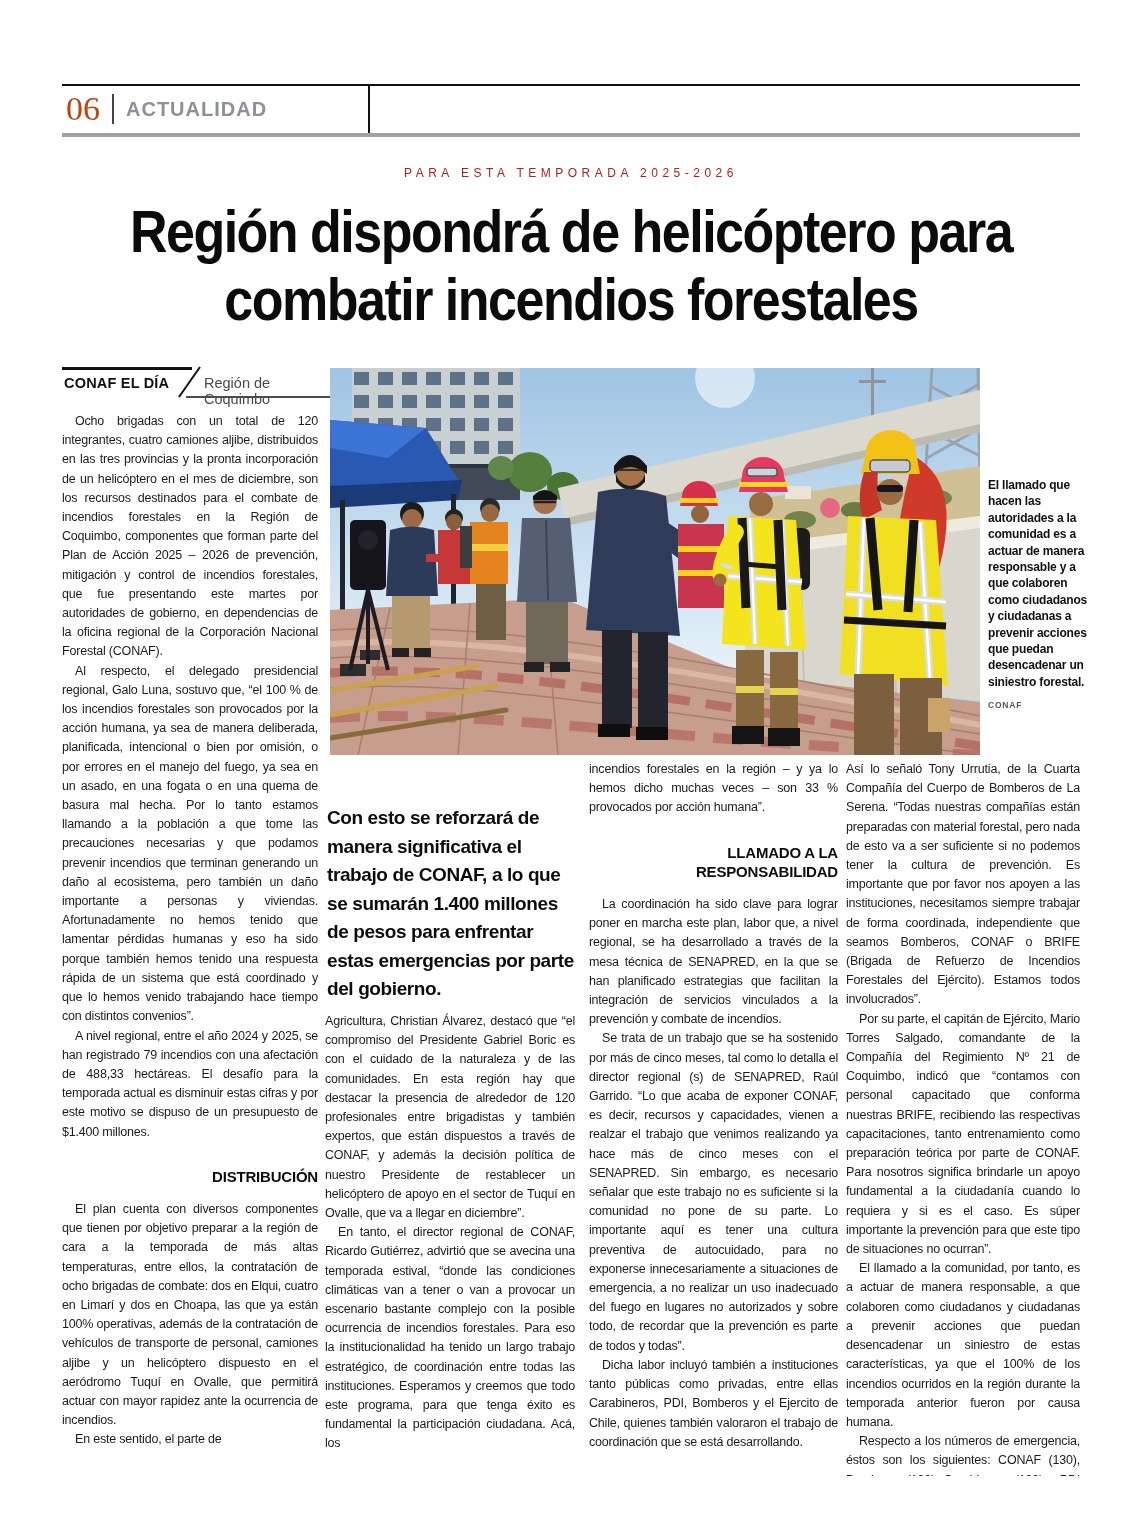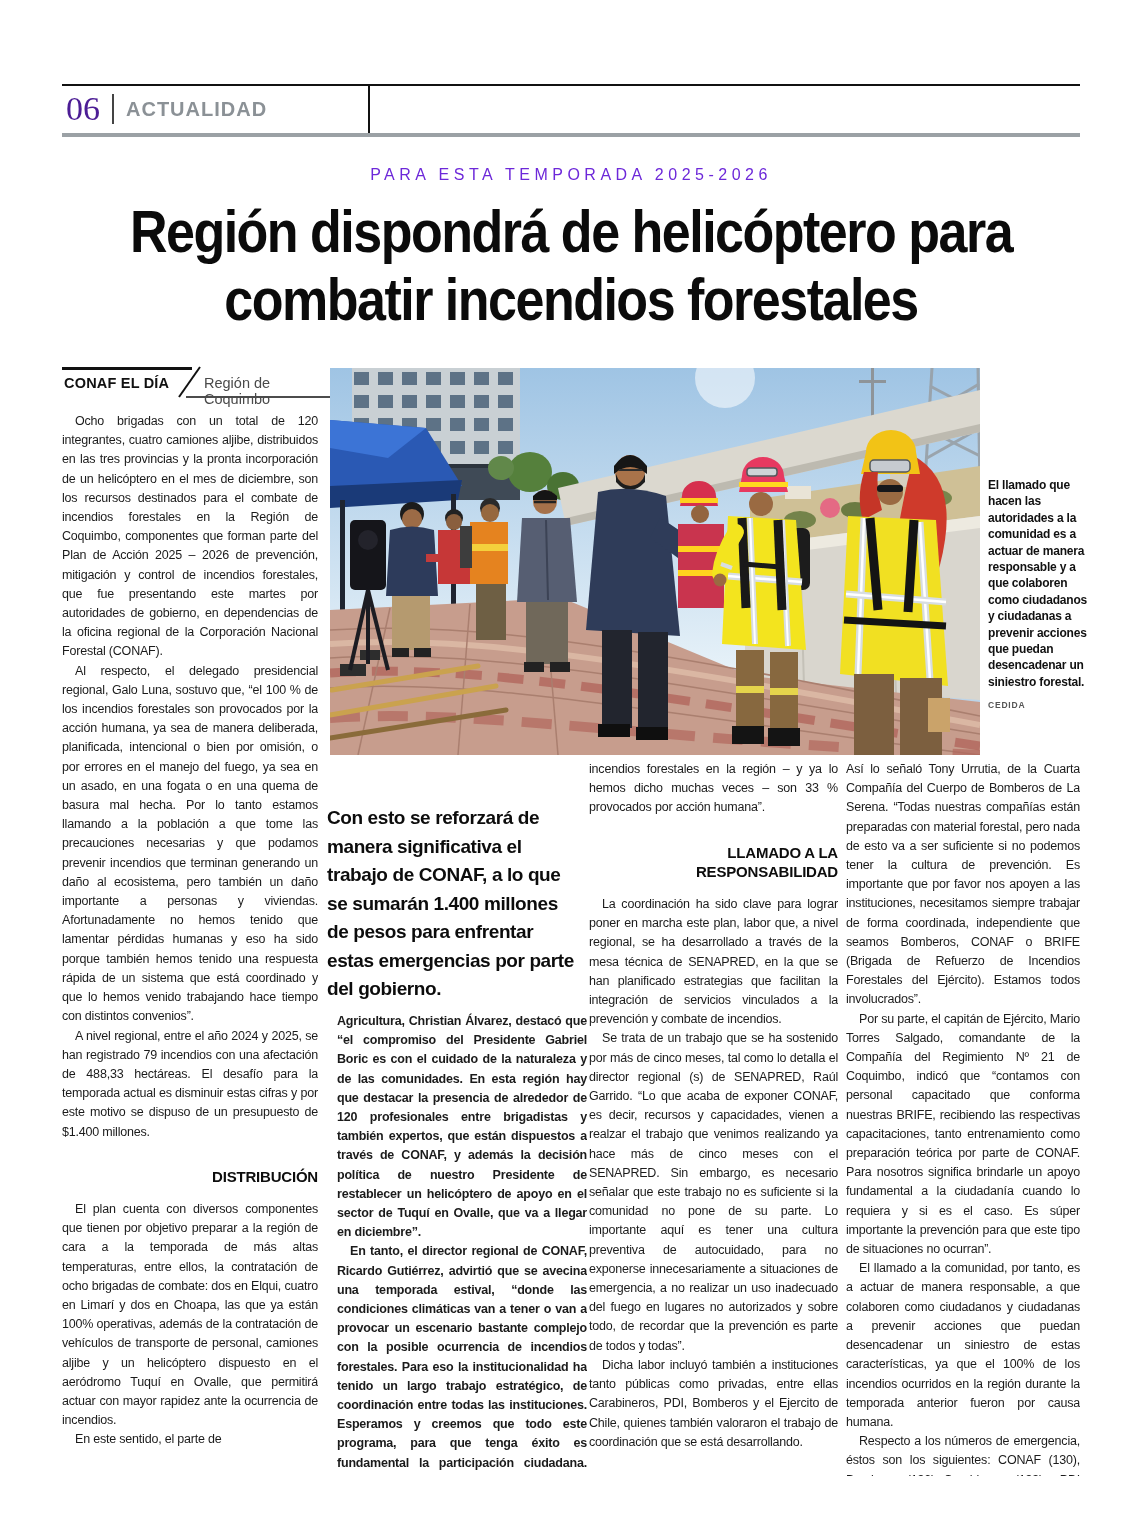--- a/index.html
+++ b/index.html
@@ -3,30 +3,30 @@
 <meta charset="utf-8">
 <style>
   html,body{margin:0;padding:0;background:#ffffff;}
   #page{position:relative;width:1142px;height:1535px;background:#ffffff;overflow:hidden;
         font-family:"Liberation Sans",sans-serif;color:#1c1c1c;}
   
   .rule-top{position:absolute;left:62px;top:84px;width:1018px;height:2px;background:#111;}
   .rule-bottom{position:absolute;left:62px;top:133px;width:1018px;height:4px;background:#9ba1a5;}
   .hdr-vdiv{position:absolute;left:368px;top:84px;width:2px;height:49px;background:#111;}
   .hdr-left{position:absolute;left:66px;top:90px;display:flex;align-items:center;gap:12px;}
-  .page-num{font-family:"Liberation Serif",serif;font-size:34px;color:#4c1d95;line-height:38px;}
+  .page-num{font-family:"Liberation Serif",serif;font-size:34px;color:#c2410c;line-height:38px;}
   .hdr-bar{width:2px;height:30px;background:#444;}
   .section-name{font-size:20px;font-weight:bold;color:#8b9196;letter-spacing:1px;}
   .hdr-right{position:absolute;right:62px;top:94px;display:flex;align-items:center;gap:10px;}
   .date-bar{width:1px;height:22px;background:#888;}
   .date-text{font-size:15px;color:#6d7276;letter-spacing:0.3px;transform:scaleX(0.92);transform-origin:right;}
   .masthead{font-size:23px;font-weight:bold;color:#0d0d0d;letter-spacing:-0.8px;}
   
   .kicker{position:absolute;left:62px;top:166px;width:1018px;text-align:center;
-          font-size:16px;letter-spacing:4.5px;color:#6d28d9;}
+          font-size:12px;letter-spacing:4.5px;color:#b91c1c;}
   .headline{position:absolute;left:80px;top:198px;width:982px;text-align:center;
             font-size:52px;line-height:60px;font-weight:bold;color:#0b0b0b;
             letter-spacing:-1.5px;transform:scaleY(1.13);transform-origin:top center;}
   
   .byline{position:absolute;left:62px;top:366px;width:270px;height:34px;}
   .byline svg{position:absolute;left:0;top:0;}
   .byline-author{position:absolute;left:2px;top:9px;font-size:14.5px;font-weight:bold;color:#111;letter-spacing:0.2px;}
   .byline-loc{position:absolute;left:142px;top:9px;font-size:14.5px;color:#4a4a4a;}
   
   .photo{position:absolute;left:330px;top:368px;width:650px;height:387px;overflow:hidden;background:#bcd4e8;}
@@ -35,21 +35,21 @@
            font-weight:bold;color:#111;letter-spacing:-0.2px;}
   .credit{margin-top:7px;font-size:8.5px;font-weight:bold;color:#555;letter-spacing:0.8px;}
   
   .body-col{position:absolute;text-align:justify;font-size:12.5px;line-height:19.2px;
             letter-spacing:-0.2px;color:#1b1b1b;overflow:hidden;}
   .body-col p{margin:0;text-indent:13px;}
   .body-col .cont p:first-child{text-indent:0;}
   .subhead{font-size:15px;font-weight:bold;letter-spacing:-0.2px;color:#0d0d0d;
            margin:25px 0 14px 0;text-align:right;}
   #col1{left:62px;top:412px;width:256px;height:1062px;}
-  #col2{left:337px;top:1012px;width:250px;height:462px;font-weight:bold;}
+  #col2{left:325px;top:1012px;width:250px;height:462px;}
   #col3{left:589px;top:760px;width:249px;height:716px;}
   #col4{left:846px;top:760px;width:234px;height:716px;}
   .pullquote{position:absolute;left:327px;top:778px;width:250px;text-align:left;
              font-size:19px;line-height:28.5px;font-weight:bold;color:#0c0c0c;letter-spacing:-0.4px;margin-top:26px;}
 </style>
 </head>
 <body>
 
 <div id="page">
 
@@ -275,21 +275,21 @@
         <path d="M514,252 L616,258" stroke="#141414" stroke-width="7"></path>
         <rect x="524" y="306" width="40" height="81" fill="#7c5f3f"></rect>
         <rect x="570" y="310" width="42" height="77" fill="#7c5f3f"></rect>
         <rect x="598" y="330" width="22" height="34" fill="#caa36a"></rect>
       </g>
     </svg>
   </div>
 
   <div class="caption">
     <span>El llamado que hacen las autoridades a la comunidad es a actuar de manera responsable y a que colaboren como ciudadanos y ciudadanas a prevenir acciones que puedan desencadenar un siniestro forestal.</span>
-    <div class="credit">CEDIDA</div>
+    <div class="credit">CONAF</div>
   </div>
 
   <div id="col1" class="body-col">
     <div>
         <p>Ocho brigadas con un total de 120 integrantes, cuatro camiones aljibe, distribuidos en las tres provincias y la pronta incorporación de un helicóptero en el mes de diciembre, son los recursos destinados para el combate de incendios forestales en la Región de Coquimbo, componentes que forman parte del Plan de Acción 2025 – 2026 de prevención, mitigación y control de incendios forestales, que fue presentando este martes por autoridades de gobierno, en dependencias de la oficina regional de la Corporación Nacional Forestal (CONAF).</p>
         <p>Al respecto, el delegado presidencial regional, Galo Luna, sostuvo que, “el 100 % de los incendios forestales son provocados por la acción humana, ya sea de manera deliberada, planificada, intencional o bien por omisión, o por errores en el manejo del fuego, ya sea en un asado, en una fogata o en una quema de basura mal hecha. Por lo tanto estamos llamando a la población a que tome las precauciones necesarias y que podamos prevenir incendios que terminan generando un daño al ecosistema, pero también un daño importante a personas y viviendas. Afortunadamente no hemos tenido que lamentar pérdidas humanas y eso ha sido porque también hemos tenido una respuesta rápida de un sistema que está coordinado y que lo hemos venido trabajando hace tiempo con distintos convenios”.</p>
         <p>A nivel regional, entre el año 2024 y 2025, se han registrado 79 incendios con una afectación de 488,33 hectáreas. El desafío para la temporada actual es disminuir estas cifras y por este motivo se dispuso de un presupuesto de $1.400 millones.</p>
       </div>
     <h3 class="subhead">DISTRIBUCIÓN</h3>
     <div>

